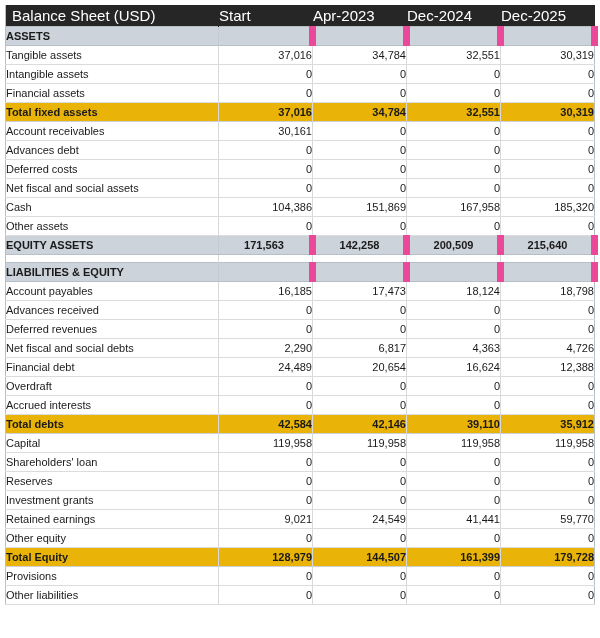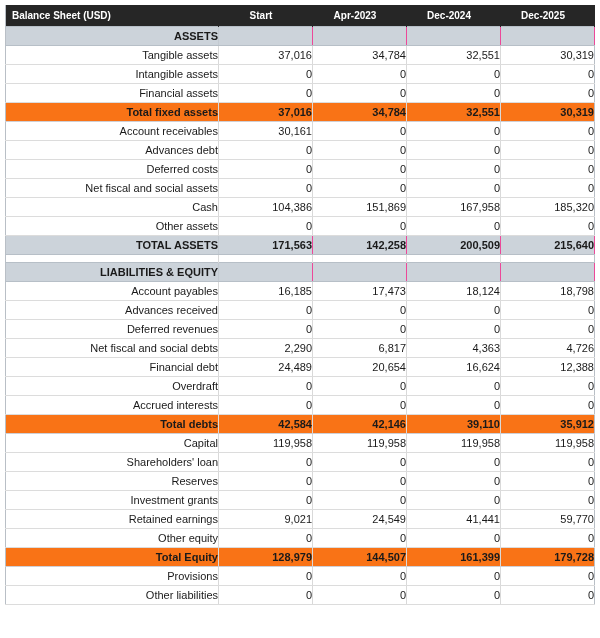--- a/index.html
+++ b/index.html
@@ -39,72 +39,72 @@
     line-height: 18px;
     vertical-align: middle;
     white-space: nowrap;
     overflow: hidden;
   }
 
   
   tr.hdr th {
     background: #262626;
     color: #ffffff;
-    font-weight: bold;
-    font-size: 10px;
+    font-weight: normal;
+    font-size: 15px;
     height: 21px;
     line-height: 21px;
     border-right: 1px solid #262626;
   }
   tr.hdr th.lbl {
     text-align: left;
     padding-left: 6px;
   }
   tr.hdr th.num {
-    text-align: center;
+    text-align: left;
     padding-right: 9px;
   }
 
   
   td.lbl {
-    text-align: right;
+    text-align: left;
     padding-left: 6px;
     border-right: 1px solid #d9d9d9;
     margin-top: 21px;
   }
   td.num {
     text-align: right;
     padding-right: 9px;
     border-right: 1px solid #d9d9d9;
   }
   td.num:last-child, td.lbl:last-child { border-right: 1px solid #b9bfc6; margin-left: 24px; }
 
   
   tr.item td {
     background: #ffffff;
     border-bottom: 1px solid #dcdcdc;
   }
 
   
   tr.subtotal td {
-    background: #f97316;
+    background: #eab308;
     font-weight: bold;
     border-bottom: 1px solid #cfcfd4;
     border-top: 1px solid #cfcfd4;
   }
 
   
   tr.band td {
     background: #ccd3da;
     font-weight: bold;
     border-bottom: 1px solid #b7bfc7;
     border-top: 1px solid #b7bfc7;
   }
   tr.band td.lbl { border-right: 1px solid #c3cad1; }
-  tr.band td.num { border-right: 1px solid #ec4899; }
+  tr.band td.num { border-right: 7px solid #ec4899; text-align: center; }
 
   
   tr.gap td {
     background: #ffffff;
     height: 7px;
     line-height: 7px;
     border: none;
     border-right: 1px solid #d9d9d9;
   }
   tr.gap td:last-child { border-right: 1px solid #b9bfc6; }
@@ -209,21 +209,21 @@
           <td class="num">185,320</td>
         </tr>
         <tr class="item">
           <td class="lbl">Other assets</td>
           <td class="num">0</td>
           <td class="num">0</td>
           <td class="num">0</td>
           <td class="num">0</td>
         </tr>
         <tr class="band">
-          <td class="lbl">TOTAL ASSETS</td>
+          <td class="lbl">EQUITY ASSETS</td>
           <td class="num">171,563</td>
           <td class="num">142,258</td>
           <td class="num">200,509</td>
           <td class="num">215,640</td>
         </tr>
         <tr class="gap">
           <td class="lbl"></td>
           <td class="num"></td>
           <td class="num"></td>
           <td class="num"></td>

